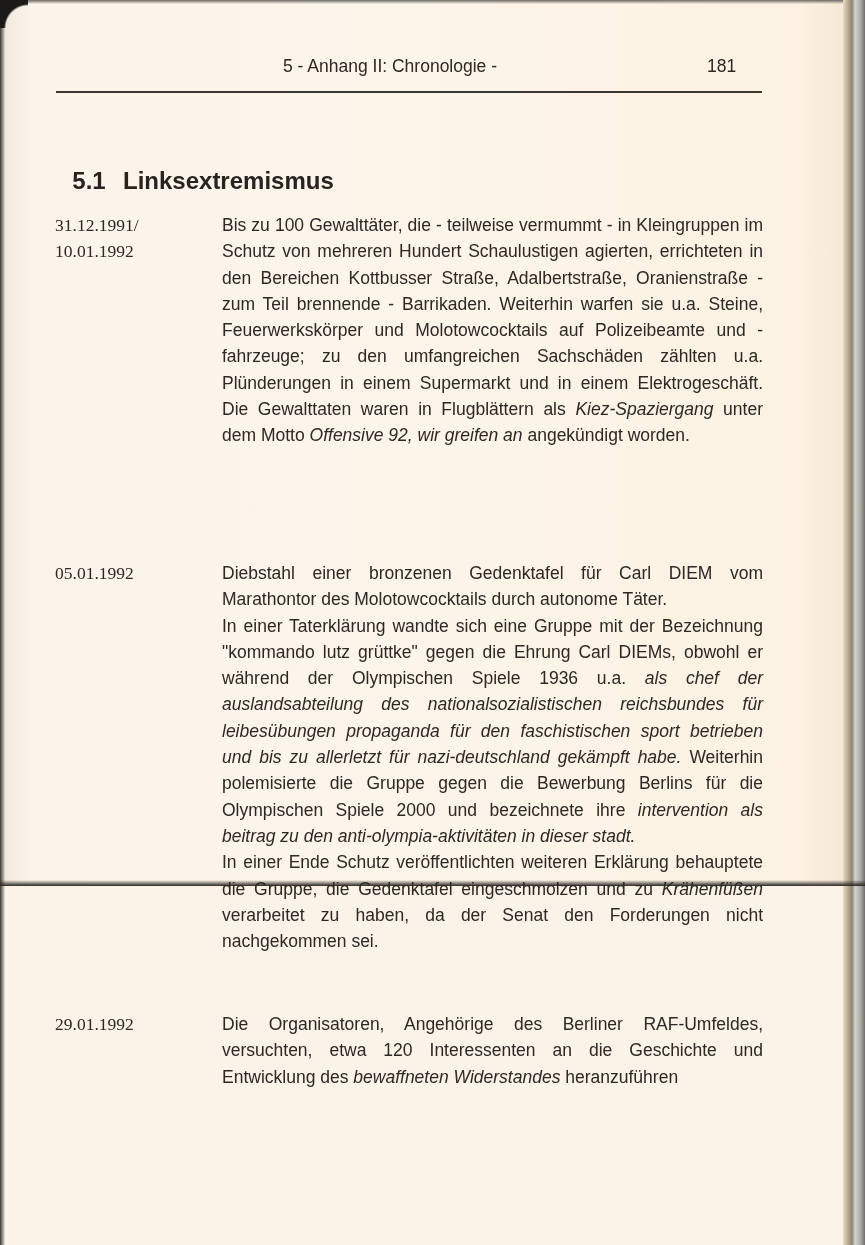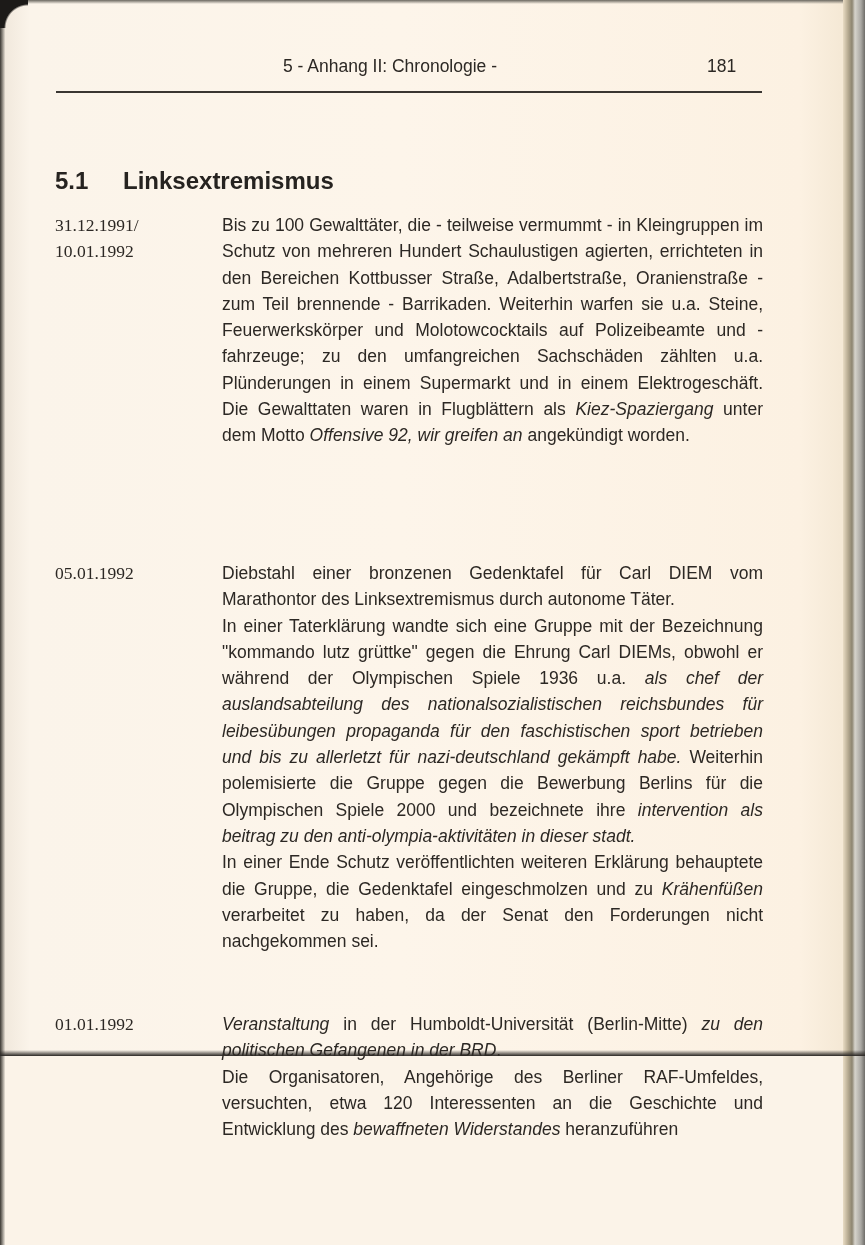--- a/index.html
+++ b/index.html
@@ -11,21 +11,21 @@
     height: 1245px;
     position: relative;
     overflow: hidden;
     background: #fbf3e8;
     font-family: "Liberation Sans", sans-serif;
     color: #2a2622;
   }
   .page {
     position: absolute;
     left: 0; top: 0;
-    width: 865px; height: 1056px;
+    width: 865px; height: 886px;
     background: linear-gradient(90deg, #efe6da 0px, #fbf4ea 30px, #fdf5ea 400px, #fcf1e2 800px, #f5e9d6 840px);
   }
   .top-shadow {
     position: absolute;
     left: 0; top: 0; width: 865px; height: 4px;
     background: linear-gradient(180deg, #6b6860, rgba(120,115,105,0));
   }
   .corner-shadow {
     position: absolute;
     left: 0; top: 0; width: 28px; height: 28px;
@@ -67,20 +67,21 @@
     background: #3a3632;
   }
 
   .section-heading {
     position: absolute;
     left: 55px; top: 167px;
     font-size: 24px;
     font-weight: bold;
     color: #262320;
     white-space: nowrap;
+    text-align: center;
   }
   .section-heading .num {
     display: inline-block;
     width: 68px;
   }
 
   .entry {
     position: absolute;
     left: 55px;
     width: 708px;
@@ -136,28 +137,27 @@
     <div class="body">
         <p><span>Bis zu 100 Gewalttäter, die - teilweise vermummt - in Klein­gruppen im Schutz von mehreren Hundert Schaulustigen agierten, errichteten in den Bereichen Kottbusser Straße, Adalbertstraße, Oranienstraße - zum Teil brennende - Barri­kaden. Weiterhin warfen sie u.a. Steine, Feuerwerkskörper und Molotowcocktails auf Polizeibeamte und -fahrzeuge; zu den umfangreichen Sachschäden zählten u.a. Plünderun­gen in einem Supermarkt und in einem Elektrogeschäft. Die Gewalttaten waren in Flugblättern als </span><em>Kiez-Spaziergang</em><span> unter dem Motto </span><em>Offensive 92, wir greifen an</em><span> angekündigt worden.</span></p>
       </div>
   </div>
 
   <div class="entry" style="top:560px;">
     <div class="date">
       <div>05.01.1992</div>
     </div>
     <div class="body">
-        <p><span>Diebstahl einer bronzenen Gedenktafel für Carl DIEM vom Marathontor des Linksextremismus durch autonome Täter.</span></p>
+        <p><span>Diebstahl einer bronzenen Gedenktafel für Carl DIEM vom Marathontor des Molotowcocktails durch autonome Täter.</span></p>
         <p><span>In einer Taterklärung wandte sich eine Gruppe mit der Bezeichnung "kommando lutz grüttke" gegen die Ehrung Carl DIEMs, obwohl er während der Olympischen Spiele 1936 u.a. </span><em>als chef der auslandsabteilung des nationalsozia­listischen reichsbundes für leibesübungen propaganda für den faschistischen sport betrieben und bis zu allerletzt für nazi-deutschland gekämpft habe.</em><span> Weiterhin polemisierte die Gruppe gegen die Bewerbung Berlins für die Olympischen Spiele 2000 und bezeichnete ihre </span><em>intervention als beitrag zu den anti-olympia-aktivitäten in dieser stadt.</em></p>
         <p><span>In einer Ende Schutz veröffentlichten weiteren Erklärung behauptete die Gruppe, die Gedenktafel eingeschmolzen und zu </span><em>Krähenfüßen</em><span> verarbeitet zu haben, da der Senat den Forderungen nicht nachgekommen sei.</span></p>
       </div>
   </div>
 
   <div class="entry" style="top:1011px;">
     <div class="date">
-      <div>01.01.1992</div>
+      <div>29.01.1992</div>
     </div>
     <div class="body">
-        <p><em>Veranstaltung</em><span> in der Humboldt-Universität (Berlin-Mitte) </span><em>zu den politischen Gefangenen in der BRD</em><span>.</span></p>
         <p><span>Die Organisatoren, Angehörige des Berliner RAF-Umfeldes, versuchten, etwa 120 Interessenten an die Geschichte und Entwicklung des </span><em>bewaffneten Widerstandes</em><span> heranzuführen</span></p>
       </div>
   </div>
 </div>
 
 </body></html>

